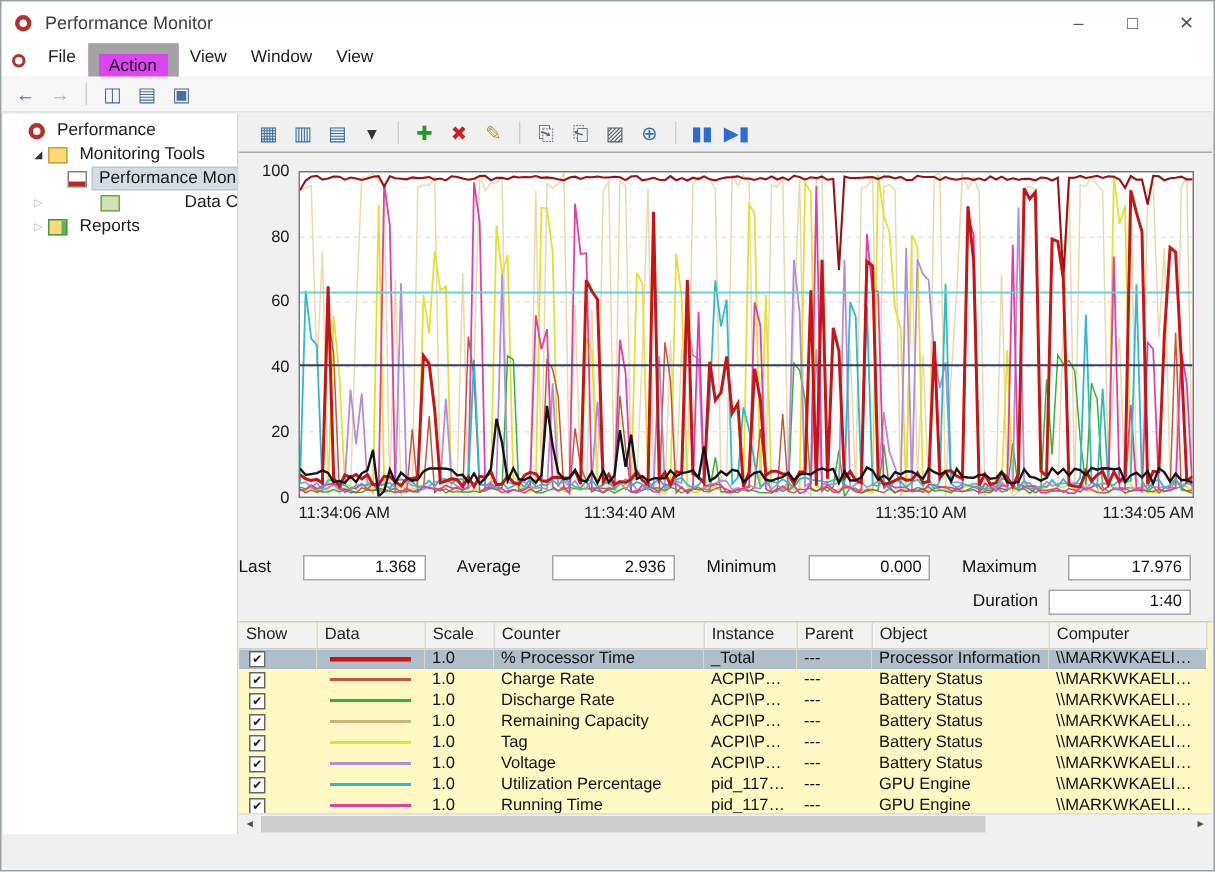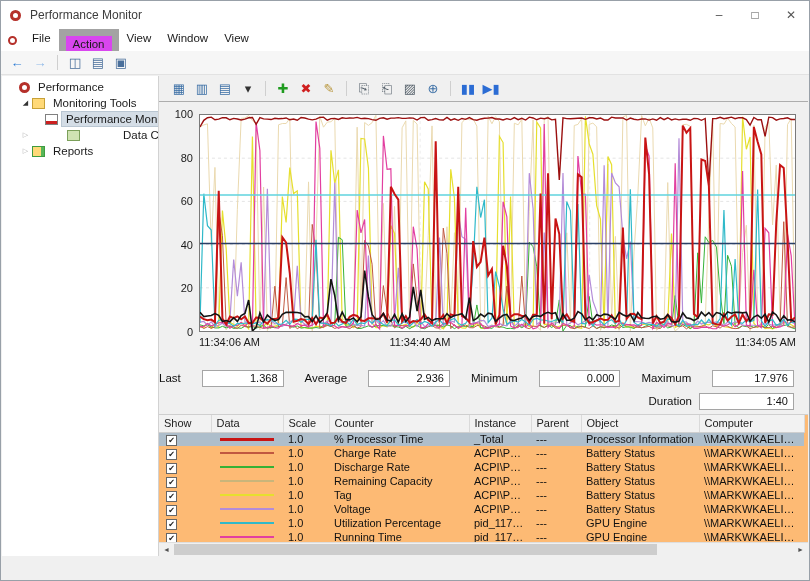--- a/index.html
+++ b/index.html
@@ -53,21 +53,21 @@
   .xlab{position:absolute;top:234px;font-size:11px;color:#1a1a1a;white-space:nowrap}
 
   
   .stats1{position:absolute;top:292px;left:0;right:14px;height:20px;display:flex;justify-content:flex-end;align-items:center;gap:21px;font-size:11.5px;color:#111}
   .stats2{position:absolute;top:315px;left:0;right:14px;height:20px;display:flex;justify-content:flex-end;align-items:center;gap:7px;font-size:11.5px;color:#111}
   .stat-label{white-space:nowrap}
   .stat-box{width:112px;height:17px;border:1px solid #a5a5a5;background:#fff;text-align:right;padding:1px 5px;font-size:11px;color:#111}
   .stat-box.duration{width:95px}
 
   
-  .table-wrap{position:absolute;top:338px;left:0;right:0;bottom:0;background:#fdba74;border-top:1px solid #cfcfcf}
+  .table-wrap{position:absolute;top:338px;left:0;right:0;bottom:0;background:#fef9c3;border-top:1px solid #cfcfcf}
   table{border-collapse:collapse;table-layout:fixed;width:645px;font-size:11px}
   th{height:17px;background:#f2f2f2;border-right:1px solid #dadada;border-bottom:1px solid #cfcfcf;font-weight:normal;text-align:left;padding:0 5px;color:#222;white-space:nowrap;overflow:hidden}
   td{height:14px;padding:0 5px;white-space:nowrap;overflow:hidden;text-overflow:ellipsis;color:#111}
   tr.selected{background:#aebecb}
   .cb-cell{padding-left:7px}
   .cb{width:11px;height:11px;border:1px solid #666;background:#fff;font-size:8px;line-height:10px;text-align:center;color:#1a1a1a;display:inline-block}
   .swatch-cell{vertical-align:middle}
   .swatch{display:block;width:86%;height:2px;margin:0 auto}
   .selected .swatch{height:3px}
 

